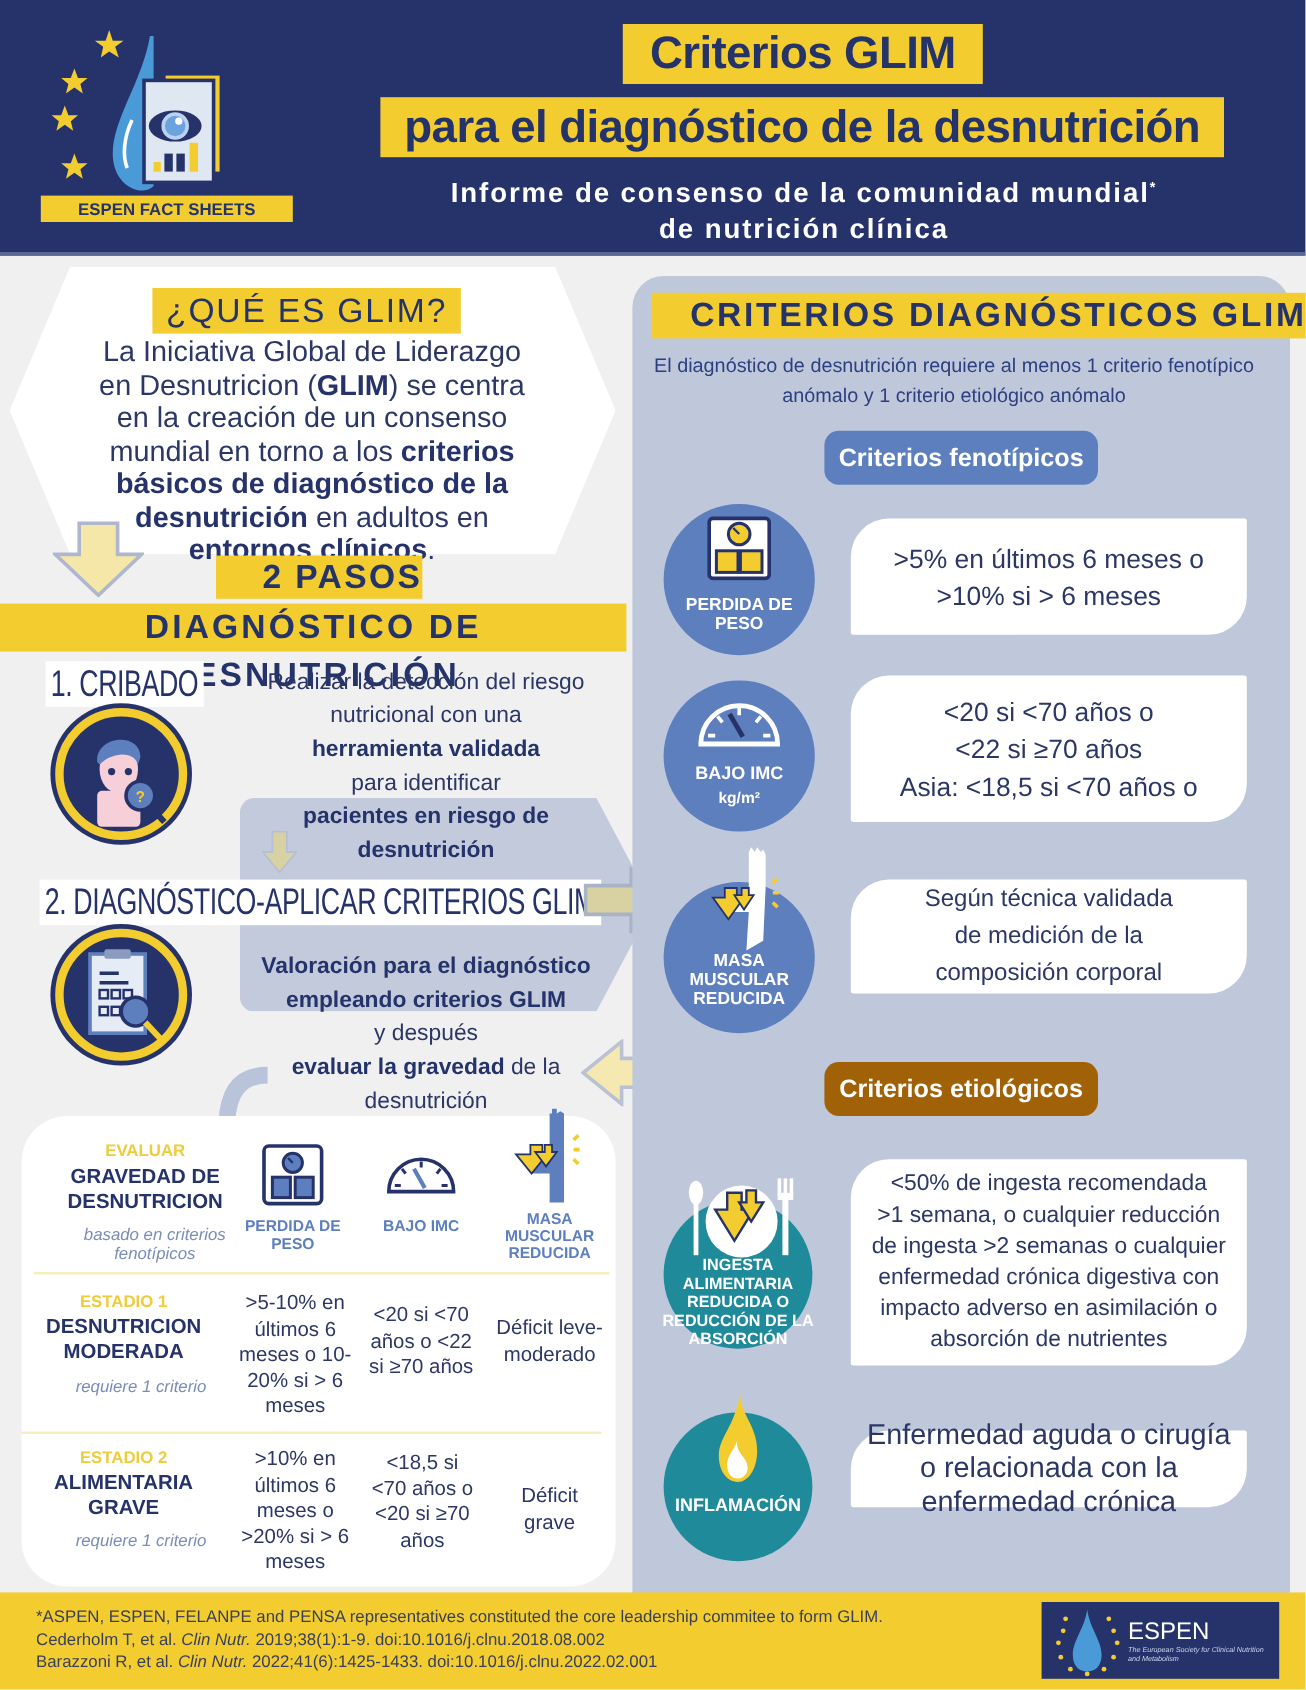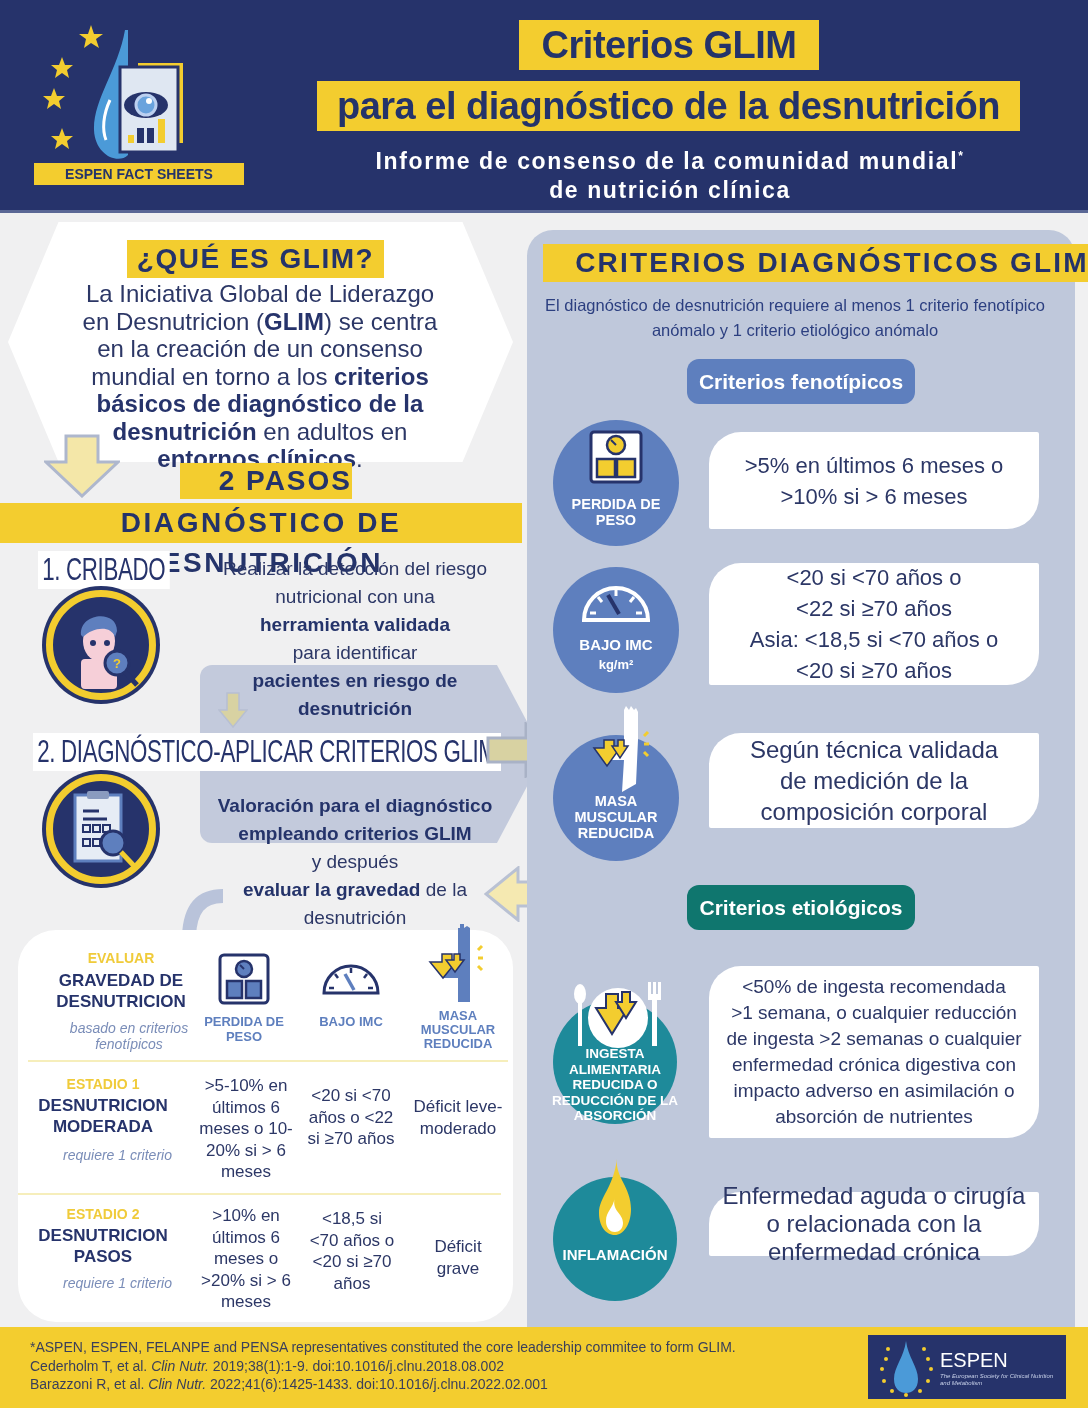--- a/index.html
+++ b/index.html
@@ -11,21 +11,21 @@
   
   #header { left: 0; top: 0; width: 1088px; height: 213px; background: #26336b; border-bottom: 3px solid #5a6795; }
   .hdr-title1 { left: 519px; top: 20px; width: 300px; height: 50px; background: #f3cd2f; font-size: 38px; font-weight: bold; text-align: center; line-height: 50px; color: #24336a; font-family: "Liberation Sans", sans-serif; letter-spacing: -0.5px; }
   .hdr-title2 { left: 317px; top: 81px; width: 703px; height: 50px; background: #f3cd2f; font-size: 38px; font-weight: bold; text-align: center; line-height: 50px; color: #24336a; letter-spacing: -0.5px; }
   .hdr-sub { left: 300px; top: 142px; width: 740px; text-align: center; color: #fff; font-size: 23px; font-weight: bold; letter-spacing: 1.6px; line-height: 29px; }
   .hdr-sub sup { font-size: 12px; }
   .fact-badge { left: 34px; top: 163px; width: 210px; height: 22px; background: #f3cd2f; color: #24336a; font-weight: bold; font-size: 14px; text-align: center; line-height: 22px; }
 
   
   .hex { left: 8px; top: 222px; width: 505px; height: 240px; background: #fff; clip-path: polygon(10% 0, 90% 0, 100% 50%, 90% 100%, 10% 100%, 0 50%); border-radius: 40px; }
-  .que-title { left: 127px; top: 240px; width: 257px; height: 38px; background: #f3cd2f; font-size: 28px; font-weight: bold; text-align: center; line-height: 38px; letter-spacing: 1.5px; }
+  .que-title { left: 127px; top: 240px; width: 257px; height: 38px; background: #f3cd2f; font-size: 28px; font-weight: normal; text-align: center; line-height: 38px; letter-spacing: 1.5px; }
   .que-body { left: 70px; top: 280px; width: 380px; text-align: center; font-size: 24px; line-height: 27.5px; color: #2c3766; }
   .que-body b { color: #26336b; }
   .pasos { left: 180px; top: 463px; width: 172px; height: 36px; background: #f3cd2f; font-size: 28px; font-weight: bold; text-align: right; line-height: 36px; letter-spacing: 2px; }
   .diag-title { left: 0; top: 503px; width: 522px; height: 40px; background: #f3cd2f; font-size: 28px; font-weight: bold; text-align: center; line-height: 40px; letter-spacing: 2.6px; }
 
   .step-label { background: #fff; font-family: "Liberation Sans", sans-serif; font-size: 31px; color: #26336b; transform: scaleX(0.72); transform-origin: left center; white-space: nowrap; line-height: 38px; padding: 0 6px; letter-spacing: -0.5px; }
   .step-ico { border-radius: 50%; background: #26336b; border: 7px solid #f3cd2f; box-shadow: 0 0 0 4px #26336b; }
 
   .step1-text { left: 200px; top: 555px; width: 310px; text-align: center; font-size: 19px; line-height: 28px; color: #2c3766; }
   .flow-bg { left: 200px; top: 665px; width: 330px; height: 178px; background: #c3cadc; border-radius: 12px; clip-path: polygon(0 0, 90% 0, 100% 35%, 100% 65%, 90% 100%, 0 100%); }
@@ -213,21 +213,21 @@
     <div class="rq" style="margin-top:10px;">requiere 1 criterio</div>
   </div>
   <div class="cell" style="left:180px;top:145px;width:96px;">&gt;5-10% en últimos 6 meses o 10-20% si &gt; 6 meses</div>
   <div class="cell" style="left:288px;top:155px;width:90px;">&lt;20 si &lt;70 años o &lt;22 si ≥70 años</div>
   <div class="cell" style="left:392px;top:166px;width:96px;">Déficit leve-moderado</div>
 
   <div class="hline" style="left:0;top:263px;width:483px;"></div>
 
   <div class="rowhd" style="left:0;top:276px;">
     <div class="st">ESTADIO 2</div>
-    <div class="nm" style="width:130px;margin:3px auto 0;">DESNUTRICION PASOS</div>
+    <div class="nm" style="width:130px;margin:3px auto 0;">ALIMENTARIA GRAVE</div>
     <div class="rq" style="margin-top:8px;">requiere 1 criterio</div>
   </div>
   <div class="cell" style="left:182px;top:275px;width:92px;">&gt;10% en últimos 6 meses o &gt;20% si &gt; 6 meses</div>
   <div class="cell" style="left:288px;top:278px;width:92px;">&lt;18,5 si &lt;70 años o &lt;20 si ≥70 años</div>
   <div class="cell" style="left:400px;top:306px;width:80px;">Déficit grave</div>
 </div>
 
 <div class="abs rpanel"></div>
 <div class="abs crit-title navy">CRITERIOS DIAGNÓSTICOS GLIM</div>
 <div class="abs crit-desc">El diagnóstico de desnutrición requiere al menos 1 criterio fenotípico anómalo y 1 criterio etiológico anómalo</div>
@@ -264,44 +264,43 @@
     <line x1="27" y1="14" x2="38" y2="33" stroke="#26336b" stroke-width="4"></line>
   </svg>
   <div class="lbl" style="top:70px;font-size:15px;">BAJO IMC</div>
   <div class="lbl" style="top:90px;font-size:13px;">kg/m²</div>
 </div>
 <div class="abs bubble" style="left:709px;top:563px;width:330px;height:122px;font-size:22px;line-height:31px;">
   <div>
     <span>&lt;20 si &lt;70 años o</span>
     <span>&lt;22 si ≥70 años</span>
     <span>Asia: &lt;18,5 si &lt;70 años o</span>
-    <span>&lt;20 si ≥70 años</span>
   </div>
 </div>
 
 <div class="abs crit-ico" style="left:553px;top:735px;background:#5e7fbe;">
   <div class="lbl" style="top:58px;">MASA MUSCULAR REDUCIDA</div>
 </div>
 <svg class="abs" style="left:590px;top:704px;" width="70" height="90" viewBox="0 0 70 90">
   <path d="M34,6 L36,2 L39,6 L41,2 L44,6 L46,4 L48,8 L48,36 L46,80 L32,88 L34,56 L20,56 L20,44 L34,44 Z" fill="#fff"></path>
   <polygon points="4,44 14,44 14,36 24,36 24,44 30,44 17,62" fill="#f3cd2f" stroke="#26336b" stroke-width="1.5"></polygon>
   <polygon points="22,42 28,42 28,36 34,36 34,42 38,42 30,54" fill="#f3cd2f" stroke="#26336b" stroke-width="1.5"></polygon>
   <line x1="54" y1="32" x2="58" y2="28" stroke="#f3cd2f" stroke-width="3"></line>
   <line x1="54" y1="40" x2="59" y2="40" stroke="#f3cd2f" stroke-width="3"></line>
   <line x1="54" y1="48" x2="58" y2="52" stroke="#f3cd2f" stroke-width="3"></line>
 </svg>
-<div class="abs bubble" style="left:709px;top:733px;width:330px;height:95px;font-size:24px;line-height:31px;">
+<div class="abs bubble" style="left:709px;top:733px;width:330px;height:95px;font-size:20px;line-height:31px;">
   <div>
     <span>Según técnica validada</span>
     <span>de medición de la</span>
     <span>composición corporal</span>
   </div>
 </div>
 
-<div class="abs pill" style="left:687px;top:885px;width:228px;background:#0f766e;">Criterios etiológicos</div>
+<div class="abs pill" style="left:687px;top:885px;width:228px;background:#a16207;">Criterios etiológicos</div>
 
 <div class="abs crit-ico" style="left:553px;top:1000px;width:124px;height:124px;background:#1e8a9a;">
   <div class="lbl" style="top:46px;font-size:13.5px;line-height:15.5px;width:136px;left:-6px;">INGESTA ALIMENTARIA REDUCIDA O REDUCCIÓN DE LA ABSORCIÓN</div>
 </div>
 <svg class="abs" style="left:570px;top:978px;" width="96" height="76" viewBox="0 0 96 76">
   <ellipse cx="10" cy="16" rx="6" ry="10" fill="#fff"></ellipse>
   <rect x="8" y="24" width="4" height="44" fill="#fff"></rect>
   <rect x="78" y="4" width="3" height="14" fill="#fff"></rect>
     <rect x="83" y="4" width="3" height="14" fill="#fff"></rect>
     <rect x="88" y="4" width="3" height="14" fill="#fff"></rect>

